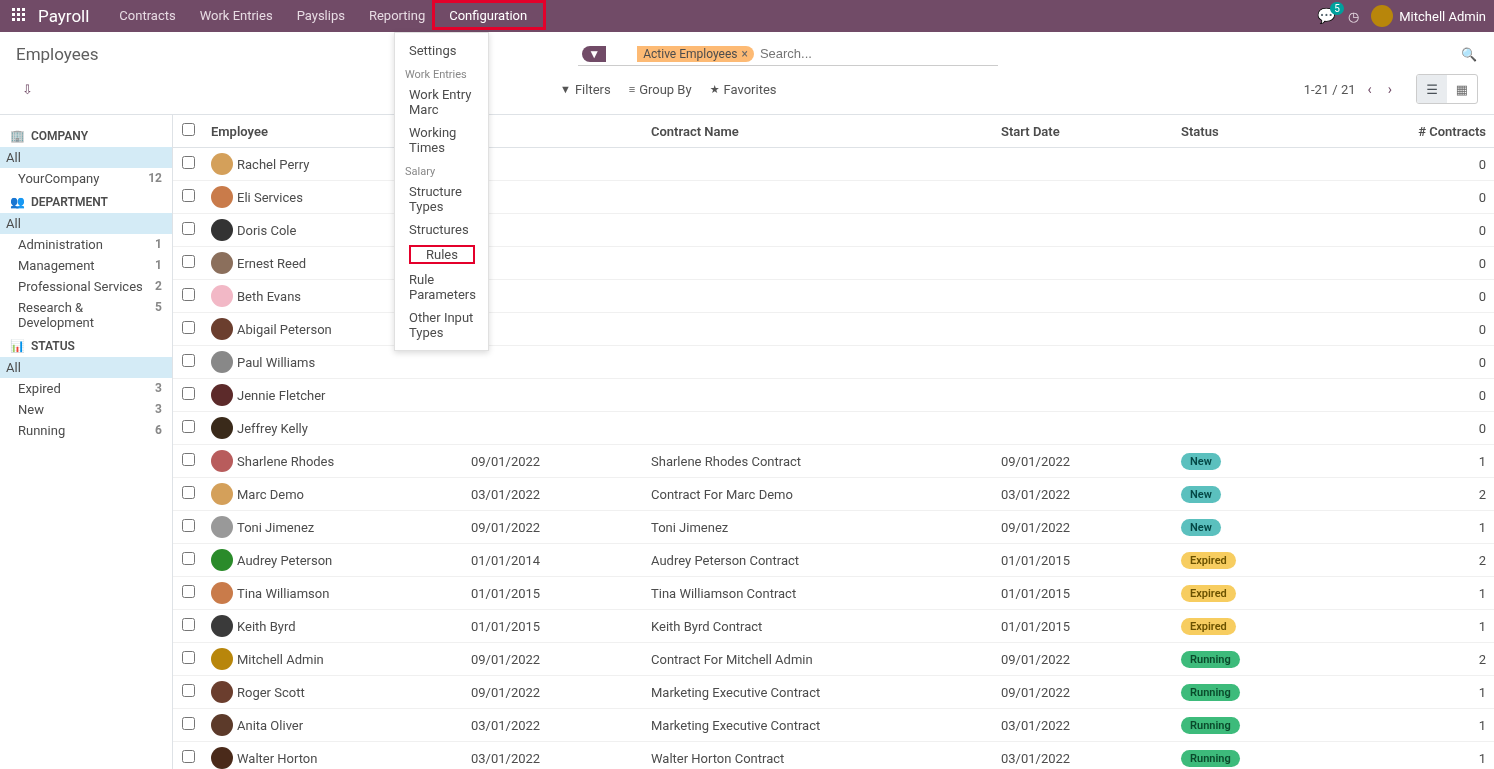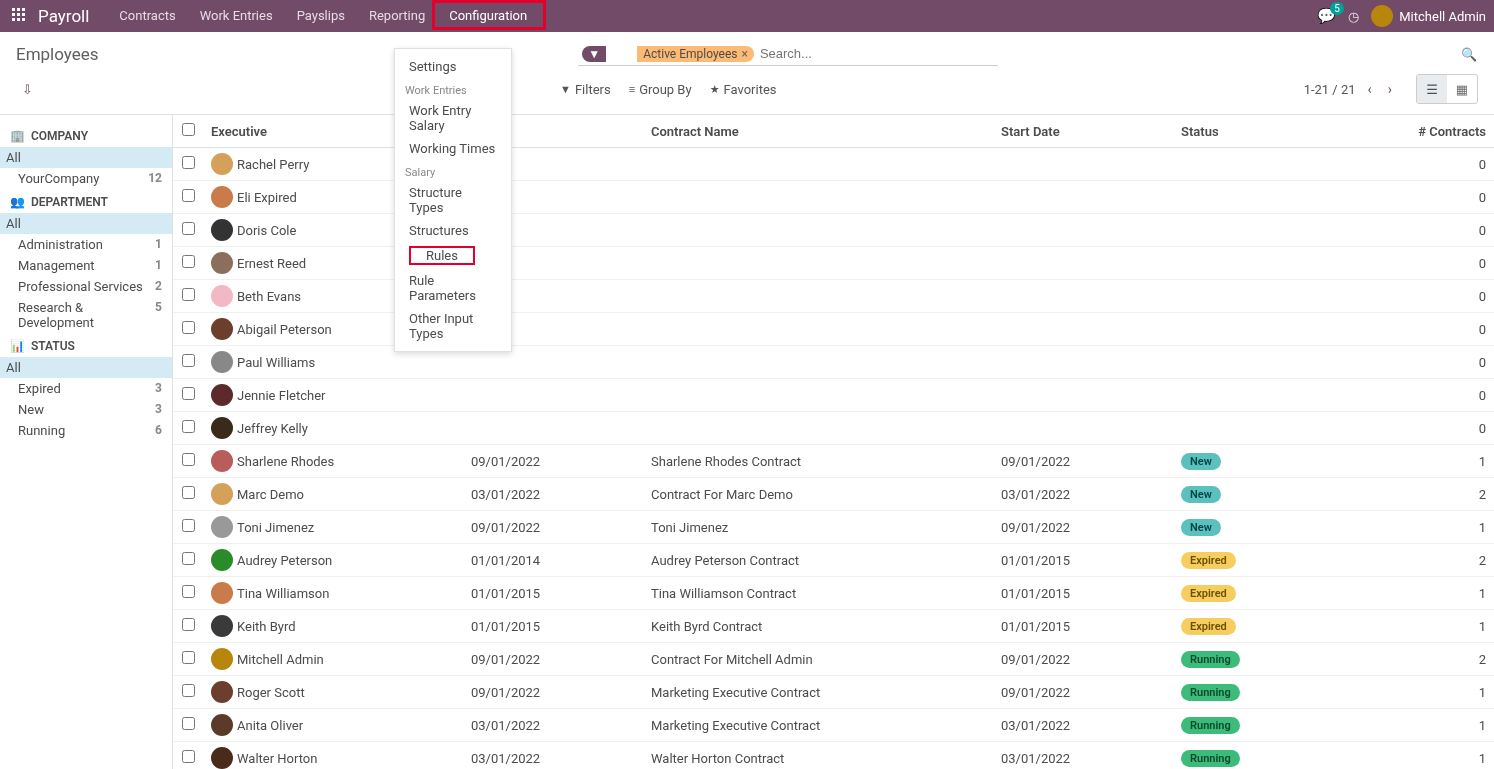--- a/index.html
+++ b/index.html
@@ -16,21 +16,21 @@
   .topbar-right { margin-left: auto; display: flex; align-items: center; gap: 12px; }
   .chat-badge { position: relative; cursor: pointer; }
   .chat-badge .bubble { color: #e7dbe3; font-size: 15px; }
   .chat-badge .count { position: absolute; top: -5px; right: -8px; background: #00a09d; color:#fff; border-radius: 8px; font-size: 10px; padding: 0 4px; line-height: 13px; }
   .clock { color: #e7dbe3; cursor: pointer; }
   .user { display: flex; align-items: center; gap: 6px; cursor: pointer; }
   .user .avatar { width: 22px; height: 22px; border-radius: 50%; background: #b8860b; display:inline-block; }
   .user .name { color: #fff; font-size: 13px; }
 
   
-  .dropdown { position: absolute; top: 48px; left: 394px; width: 118px; background: #fff; border: 1px solid #e0e0e0; box-shadow: 0 2px 6px rgba(0,0,0,0.15); padding: 6px 0; z-index: 100; font-size: 13px; }
+  .dropdown { position: absolute; top: 32px; left: 394px; width: 95px; background: #fff; border: 1px solid #e0e0e0; box-shadow: 0 2px 6px rgba(0,0,0,0.15); padding: 6px 0; z-index: 100; font-size: 13px; }
   .dropdown .item { padding: 4px 14px; cursor: pointer; color: #4c4c4c; }
   .dropdown .section { padding: 6px 10px 2px; font-size: 11px; color: #888; }
   .dropdown .highlight-item { display:inline-block; border: 2px solid #e4002b; padding: 0 15px; }
 
   
   .controlbar { display: flex; align-items: center; padding: 8px 16px 6px; min-height: 42px; position: relative; }
   .breadcrumb { font-size: 17px; color: #5f5f5f; }
   .search-wrap { flex:1; display:flex; justify-content:center; }
   .search-box { display:flex; align-items:center; border-bottom:1px solid #ccc; min-width: 420px; padding: 2px 4px; position: relative; }
   .facet { background: #714b67; color:#fff; border-radius: 9px 0 0 9px; padding: 1px 4px 1px 6px; font-size:12px; display:flex; align-items:center; }
@@ -109,21 +109,21 @@
     <div class="clock">◷</div>
     <div class="user">
       <span class="avatar"></span>
       <span class="name">Mitchell Admin</span>
     </div>
   </div>
 
   <div class="dropdown">
     <div class="item">Settings</div>
     <div class="section">Work Entries</div>
-    <div class="item">Work Entry Salary</div>
+    <div class="item">Work Entry Marc</div>
     <div class="item">Working Times</div>
     <div class="section">Salary</div>
     <div class="item">Structure Types</div>
     <div class="item">Structures</div>
     <div class="item"><span class="highlight-item">Rules</span></div>
     <div class="item">Rule Parameters</div>
     <div class="item">Other Input Types</div>
   </div>
 </div>
 
@@ -227,21 +227,21 @@
         <span>Running</span>
         <span class="cnt">6</span>
       </div>
     </div>
 
   <div class="table-wrap">
     <table>
       <thead>
         <tr>
           <th class="chk"><input type="checkbox" style=""></th>
-          <th style="width:260px;">Executive</th>
+          <th style="width:260px;">Employee</th>
           <th style="width:180px;"></th>
           <th style="width:350px;">Contract Name</th>
           <th style="width:180px;">Start Date</th>
           <th>Status</th>
           <th class="right" style="width:110px;"># Contracts</th>
         </tr>
       </thead>
       <tbody id="tbody">
           <tr>
             <td class="chk"><input type="checkbox" style=""></td>
@@ -255,21 +255,21 @@
             <td></td>
             <td></td>
             <td></td>
             <td class="right">0</td>
           </tr>
           <tr>
             <td class="chk"><input type="checkbox" style=""></td>
             <td>
               <div class="emp-cell">
                 <span class="av" style="background:#c97b4a"></span>
-                <span>Eli Expired</span>
+                <span>Eli Services</span>
               </div>
             </td>
             <td></td>
             <td></td>
             <td></td>
             <td></td>
             <td class="right">0</td>
           </tr>
           <tr>
             <td class="chk"><input type="checkbox" style=""></td>

